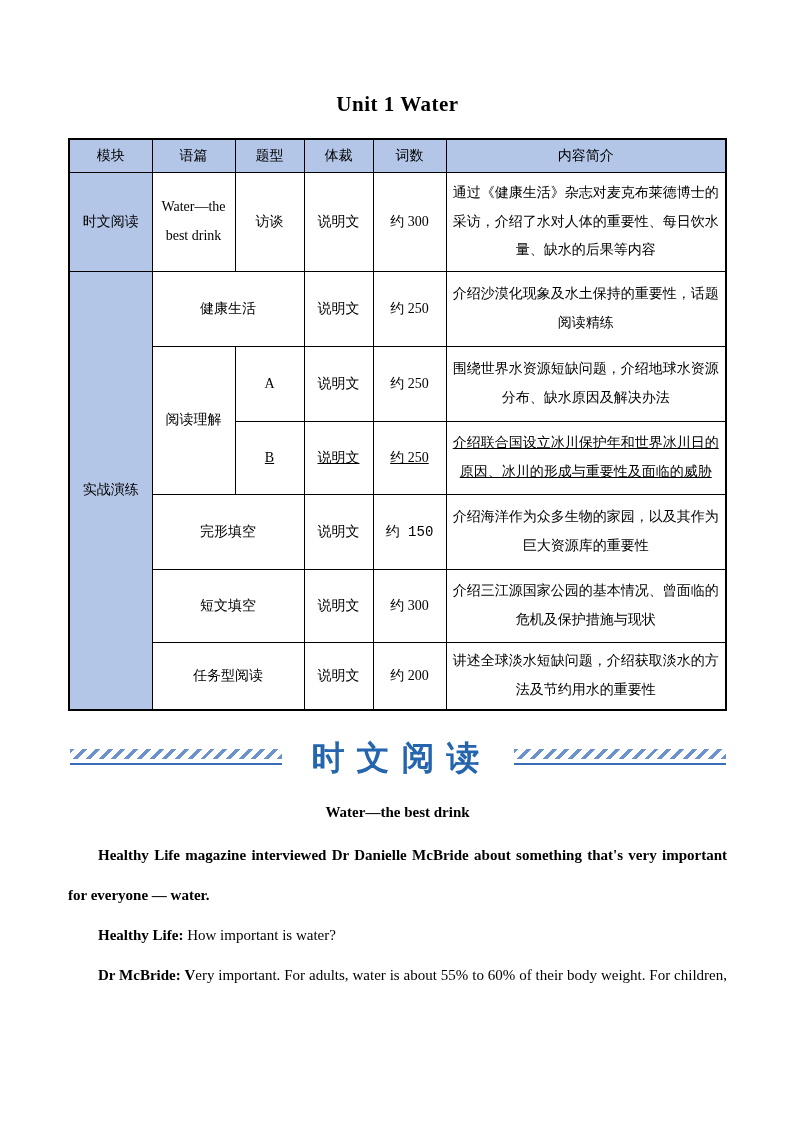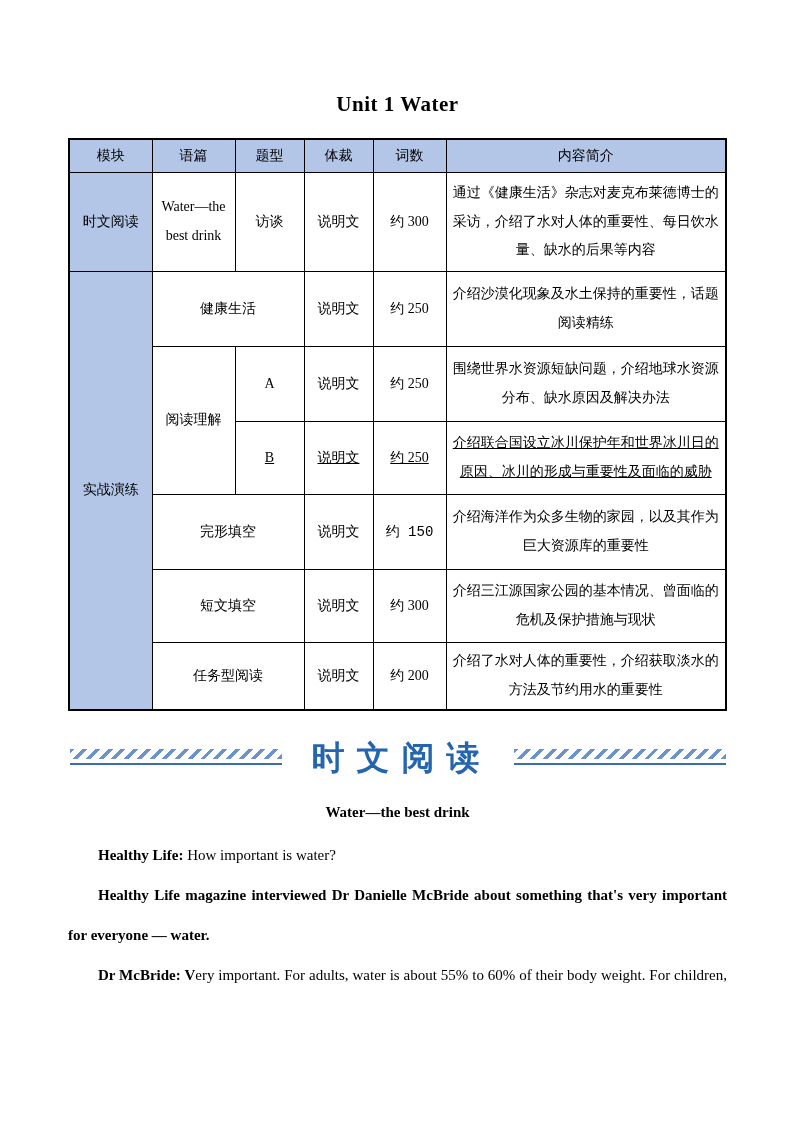--- a/index.html
+++ b/index.html
@@ -177,31 +177,31 @@
       <tr class="r6">
         <td colspan="2">短文填空</td>
         <td>说明文</td>
         <td>约 300</td>
         <td class="summary">介绍三江源国家公园的基本情况、曾面临的危机及保护措施与现状</td>
       </tr>
       <tr class="r7">
         <td colspan="2">任务型阅读</td>
         <td>说明文</td>
         <td>约 200</td>
-        <td class="summary">介绍了水对人体的重要性，介绍获取淡水的方法及节约用水的重要性</td>
+        <td class="summary">讲述全球淡水短缺问题，介绍获取淡水的方法及节约用水的重要性</td>
       </tr>
     </tbody>
   </table>
 
   <div class="banner">
     <div class="stripe"></div>
     <div class="banner-label">时文阅读</div>
     <div class="stripe"></div>
   </div>
 
   <div class="article">
     <p class="article-title">Water—the best drink</p>
+    <p class="para bold">Healthy Life magazine interviewed Dr Danielle McBride about something that's very important for everyone — water.</p>
     <p class="para"><span class="bold">Healthy Life:</span><span> How important is water?</span></p>
-    <p class="para bold">Healthy Life magazine interviewed Dr Danielle McBride about something that's very important for everyone — water.</p>
     <p class="para"><span class="bold">Dr McBride: V</span><span>ery important. For adults, water is about 55% to 60% of their body weight. For children, it's higher — up to 75%. Water is in our blood, our bones and all the other parts of our body. It keeps our bodies moving and working well.</span></p>
   </div>
 
 </div>
 
 </body></html>

